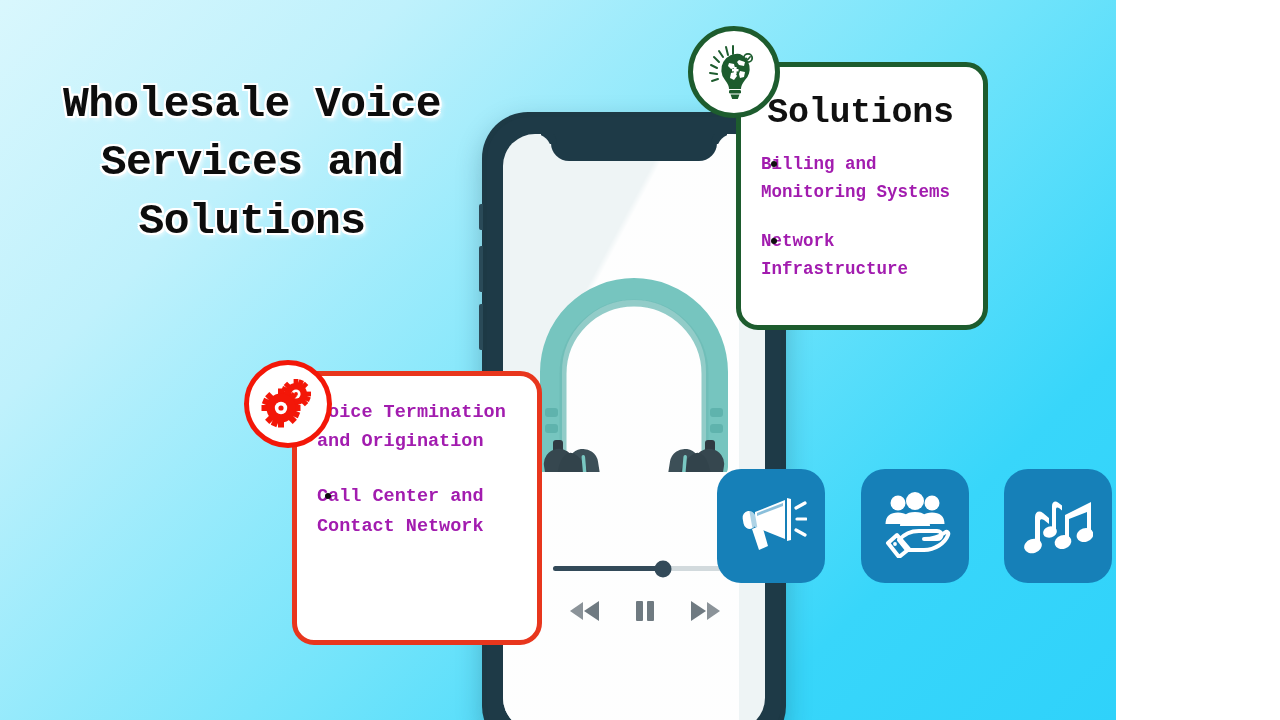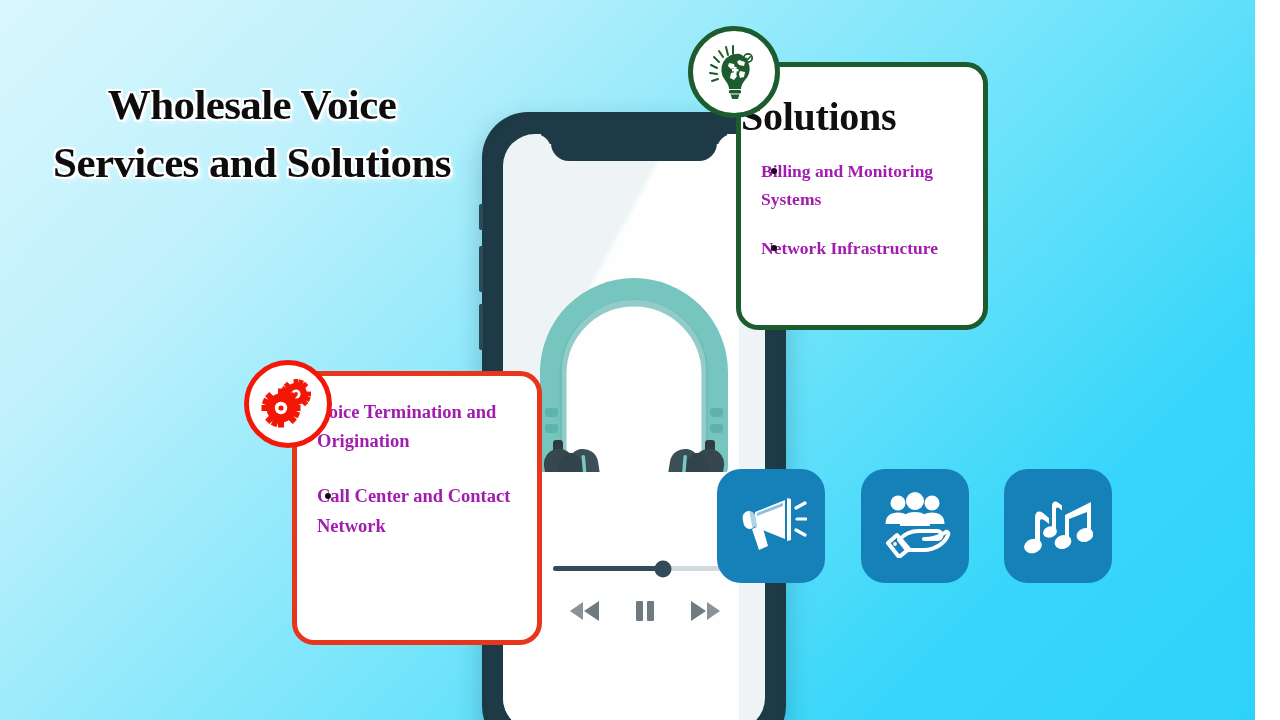--- a/index.html
+++ b/index.html
@@ -2,24 +2,24 @@
 <html><head>
 <meta charset="utf-8">
 <style>
   html, body {
     margin: 0;
     padding: 0;
     background: #ffffff;
   }
   #stage {
     position: relative;
-    width: 1255px;
+    width: 1116px;
     height: 720px;
     overflow: hidden;
-    font-family: Liberation Serif, serif;
+    font-family: Liberation Mono, monospace;
     background: linear-gradient(135deg, #d9f7fd 0%, #bff1fc 22%, #72e4fb 55%, #38d6fa 80%, #2fd2fa 100%);
   }
 
   
   #headline {
     position: absolute;
     left: 52px;
     top: 76px;
     width: 400px;
     text-align: center;
@@ -176,22 +176,22 @@
     border: 5px solid #1d5c2e;
   }
   #card-services {
     left: 292px;
     top: 371px;
     width: 250px;
     height: 274px;
     border: 5px solid #e8361d;
   }
   .card-title {
-    text-align: left;
-    font-size: 40px;
+    text-align: center;
+    font-size: 35px;
     font-weight: 700;
     color: #101010;
     margin: 26px 3px 0 0;
     letter-spacing: -0.3px;
   }
   #card-services .card-title { margin-top: 28px; }
   .card-list {
     list-style: none;
     margin: 18px 0 0 0;
     padding: 0 14px 0 14px;

